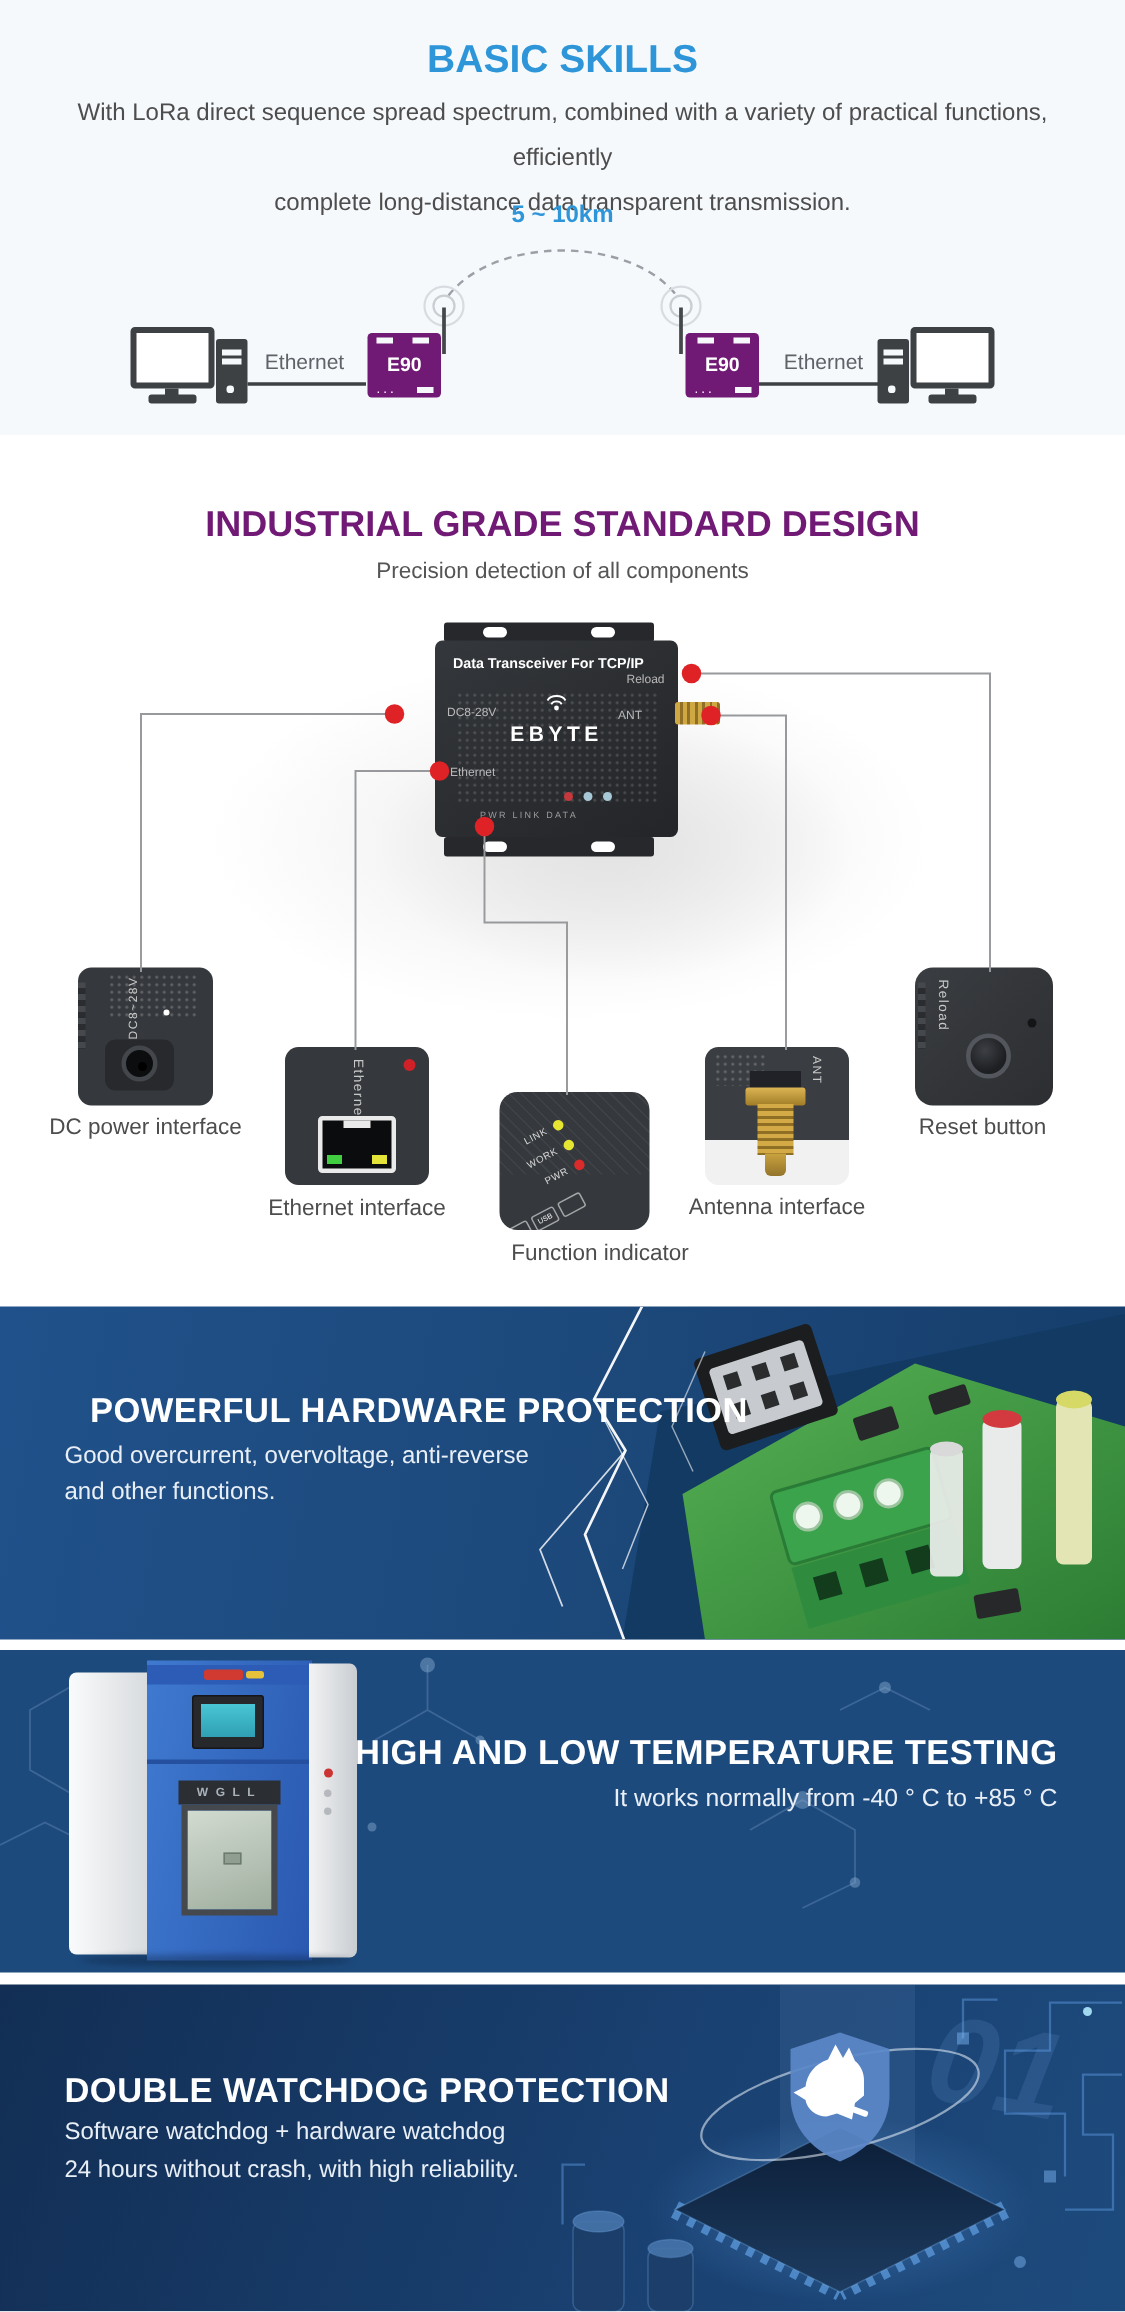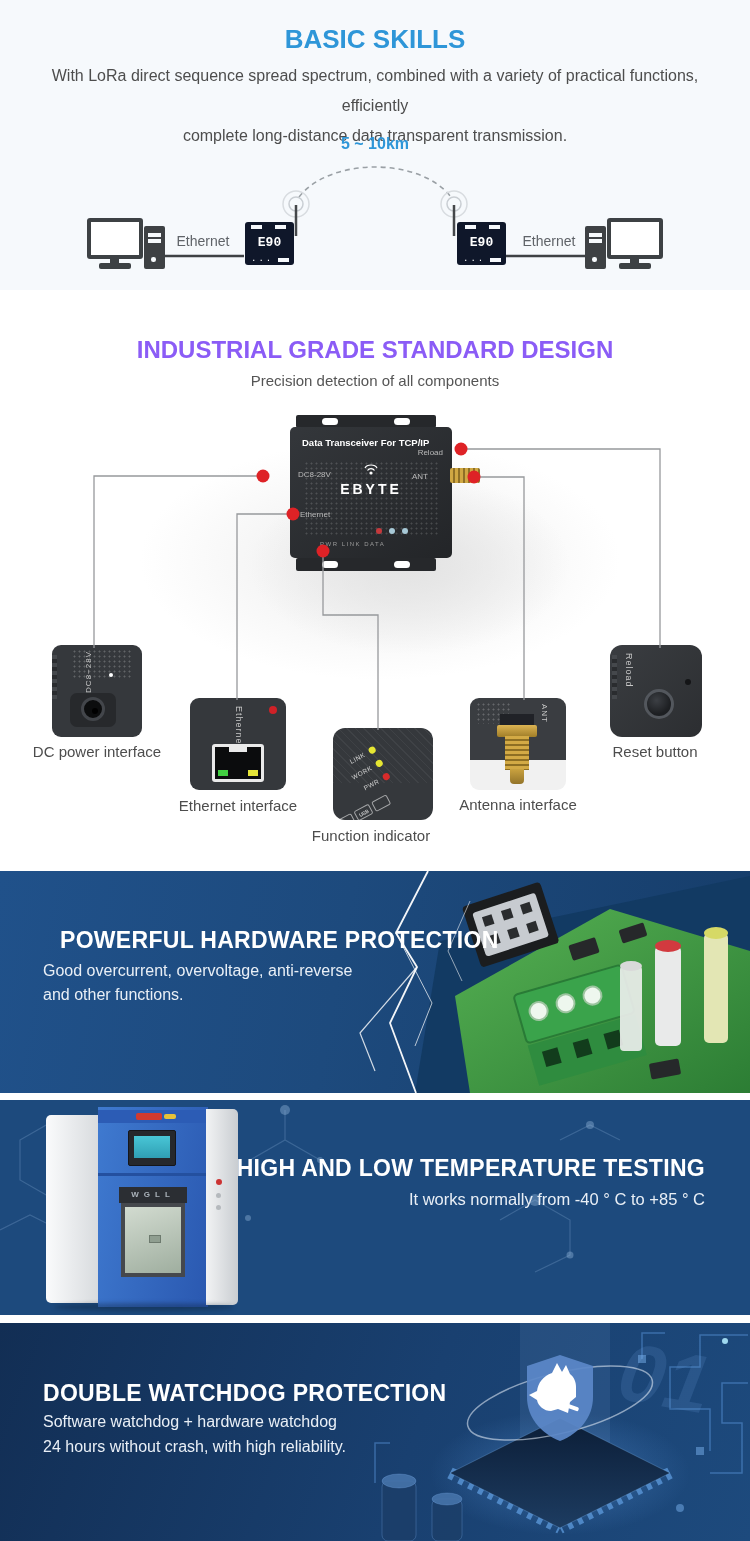--- a/index.html
+++ b/index.html
@@ -14,29 +14,29 @@
   .s1-title{top:24px;left:0;width:750px;text-align:center;font-size:26px;font-weight:bold;color:#2e96d8;}
   .s1-desc{top:61px;left:25px;width:700px;text-align:center;font-size:16px;line-height:30px;color:#4d4d4d;}
   .s1-dist{top:135px;left:0;width:750px;text-align:center;font-size:16px;font-weight:bold;color:#2e96d8;}
   .monitor{width:56px;height:41px;border:4px solid #3d4144;border-radius:3px;background:#ffffff;}
   .mon-neck{width:9px;height:6px;background:#3d4144;}
   .mon-base{width:32px;height:6px;background:#3d4144;border-radius:2px;}
   .tower{width:21px;height:43px;background:#3e4144;border-radius:2px;}
   .tower .slot{position:absolute;left:4px;width:13px;height:3.5px;background:#f6f9fc;}
   .tower .dot{position:absolute;left:7px;top:31px;width:4.5px;height:4.5px;border-radius:50%;background:#f6f9fc;}
   .eth-label{font-size:14px;color:#5f6368;width:70px;text-align:center;}
-  .e90{width:49px;height:43px;background:#0f172a;border-radius:3px;font-family:Liberation Mono, monospace;}
+  .e90{width:49px;height:43px;background:#701a75;border-radius:3px;}
   .e90 .tab{position:absolute;top:3px;width:11px;height:4px;background:#f6f9fc;}
   .e90 .tab2{position:absolute;bottom:3px;right:5px;width:11px;height:4px;background:#f6f9fc;}
   .e90 .lbl{position:absolute;top:13px;left:0;width:100%;text-align:center;color:#fff;font-weight:bold;font-size:13px;}
   .e90 .dots{position:absolute;bottom:1px;left:6px;color:#fff;font-size:9px;letter-spacing:2px;}
 
   
   .s2{top:290px;height:572px;background:#ffffff;}
-  .s2-title{top:46px;left:0;width:750px;text-align:center;font-size:24px;font-weight:bold;color:#8b5cf6;}
+  .s2-title{top:46px;left:0;width:750px;text-align:center;font-size:24px;font-weight:bold;color:#701a75;}
   .s2-sub{top:82px;left:0;width:750px;text-align:center;font-size:15px;color:#555;}
   .halo1{left:140px;top:150px;width:480px;height:240px;border-radius:50%;
          background:radial-gradient(closest-side,#ececec,rgba(255,255,255,0));}
   .halo2{left:250px;top:185px;width:320px;height:180px;border-radius:50%;
          background:radial-gradient(closest-side,#e3e3e3,rgba(255,255,255,0));}
   .device{left:290px;top:125px;width:192px;height:158px;z-index:2;}
   .flange{position:absolute;left:6px;width:140px;height:13px;background:#26282b;border-radius:2px;}
   .flange .hole{position:absolute;top:3px;width:16px;height:7px;background:#fff;border-radius:4px;}
   .dev-body{position:absolute;left:0;top:12px;width:162px;height:131px;border-radius:5px;
             background:linear-gradient(145deg,#34373b,#232528);overflow:hidden;}
@@ -282,21 +282,21 @@
             <span>PWR</span>
             <i style="background:#d92b2b;"></i>
           </div>
       </div>
       <div class="fn-tabs">
         <b></b>
           <b>USB</b>
           <b></b>
       </div>
     </div>
-    <div class="t-label" style="left:286px;top:537px;text-align:center;">Function indicator</div>
+    <div class="t-label" style="left:315px;top:537px;text-align:center;">Function indicator</div>
 
     <div class="tile" style="left:470px;top:408px;width:96px;height:92px;background:transparent;">
       <div class="ant-top"></div>
       <div class="ant-white"></div>
       <div class="dots" style="left:6px;top:4px;width:34px;height:22px;"></div>
       <span class="vtext" style="left:70px;top:6px;">ANT</span>
       <div>
         <div class="sma-base"></div>
           <div class="sma-nut"></div>
           <div class="sma-thread"></div>

